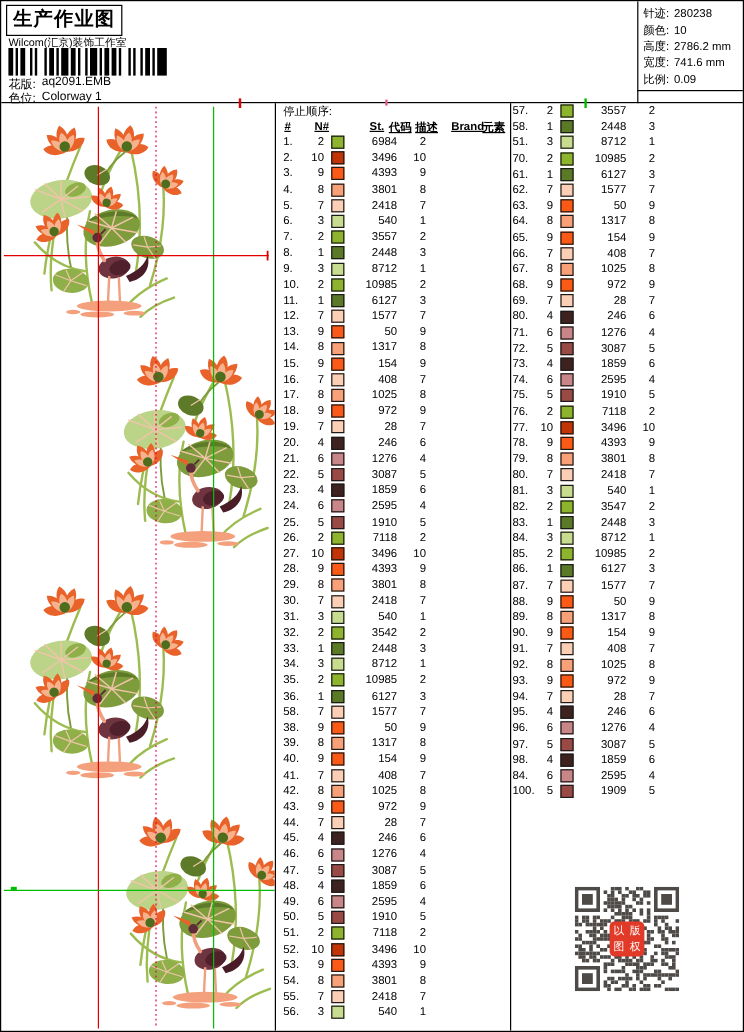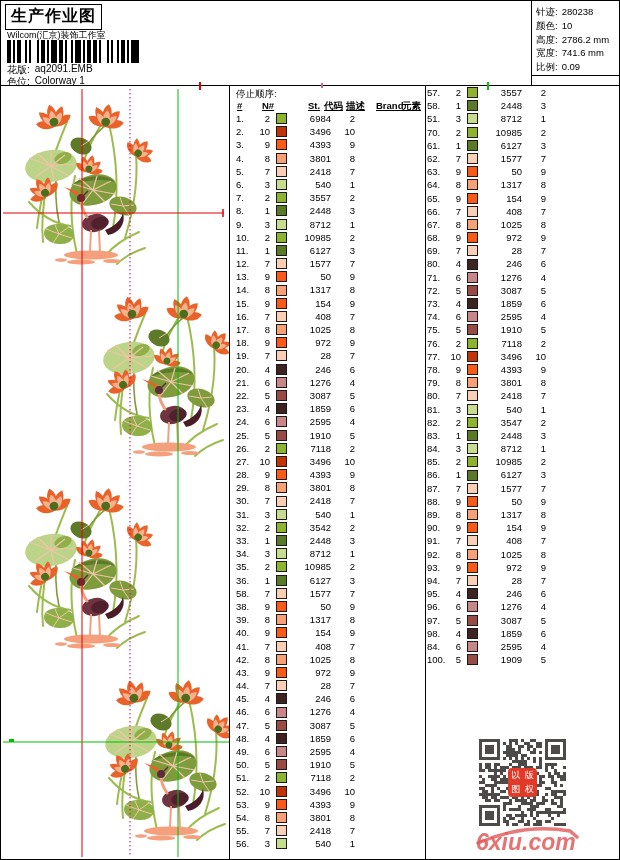--- a/index.html
+++ b/index.html
@@ -1315,20 +1315,14 @@
     <rect x="3" y="69" width="15" height="15" fill="#fff"></rect>
     <rect x="6" y="72" width="9" height="9" fill="#4E4A48"></rect>
       </svg>
     <div class="qr-seal">
       <span>以</span>
         <span>版</span>
       <span>图</span>
         <span>权</span>
     </div>
   </div>
-  <div class="wm">
-    <svg class="abs" style="left:0;top:0;" width="108" height="36">
-      <path d="M4,22 Q50,2 96,10 L103,16" fill="none" stroke="rgba(225,90,90,0.8)" stroke-width="3.5" stroke-linecap="round"></path>
-    </svg>
-    <div class="wm-text">6xiu.com</div>
-  </div>
 
 </div>
 
 </body></html>

